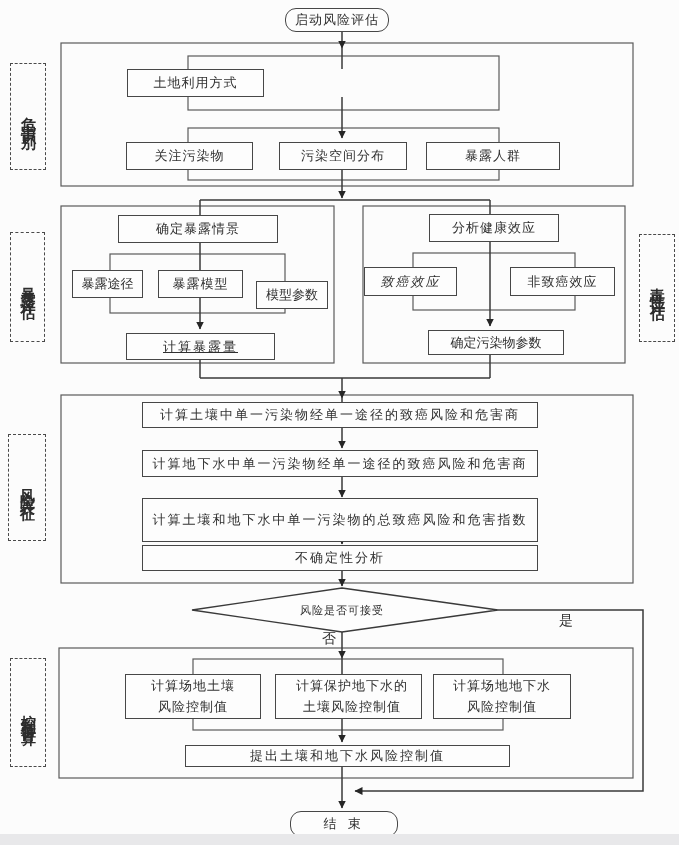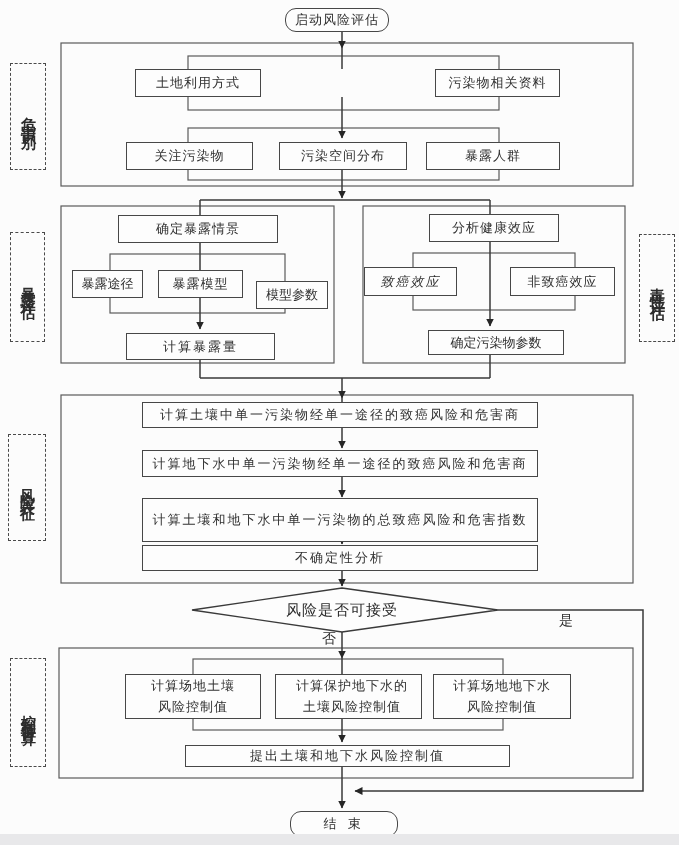--- a/index.html
+++ b/index.html
@@ -24,21 +24,21 @@
     border:1.6px dashed #4a4a4a;background:transparent;
     display:flex;align-items:center;justify-content:center;
     writing-mode:vertical-rl;text-orientation:upright;
     font-size:15px;font-weight:600;letter-spacing:6px;color:#2c2c2c;
   }
   .floatlabel{
     position:absolute;z-index:3;font-size:14px;color:#2c2c2c;
     display:flex;align-items:center;justify-content:center;background:transparent;
   }
   .diamond-text{
-    position:absolute;z-index:3;font-size:15px;letter-spacing:1px;color:#2c2c2c;
+    position:absolute;z-index:3;font-size:11px;letter-spacing:1px;color:#2c2c2c;
     display:flex;align-items:center;justify-content:center;background:transparent;
   }
   .footer-strip{position:absolute;left:0;top:834px;width:679px;height:11px;z-index:4;}
 </style>
 </head>
 <body style="background: rgb(252, 252, 252);">
 
 <div id="stage">
 
   <svg class="connectors" width="679" height="845" viewBox="0 0 679 845">
@@ -88,32 +88,31 @@
       <path d="M498 610 H643 V791 H355" marker-end="url(#ah)"></path>
     </g>
 
     <polygon points="342,588 498,610 342,632 192,610" fill="#fdfdfd" stroke="#3a3a3a" stroke-width="1.4"></polygon>
   </svg>
 
   <div class="node rounded" style="left:285px;top:8px;width:104px;height:24px;">启动风险评估</div>
   <div class="node rounded" style="left:290px;top:811px;width:108px;height:26px;letter-spacing:4px;">结 束</div>
 
   <div class="slabel" style="left:10px;top:63px;width:36px;height:107px;">危害识别</div>
-  <div class="node" style="left:127px;top:69px;width:126px;height:28px;margin-left:8px;">土地利用方式</div>
-  <div class="node" style="left:435px;top:69px;width:125px;height:28px;">污染物相关资料</div>
+  <div class="node" style="left:127px;top:69px;width:137px;height:28px;">土地利用方式</div>
   <div class="node" style="left:126px;top:142px;width:127px;height:28px;">关注污染物</div>
   <div class="node" style="left:279px;top:142px;width:128px;height:28px;">污染空间分布</div>
   <div class="node" style="left:426px;top:142px;width:134px;height:28px;">暴露人群</div>
 
   <div class="slabel" style="left:10px;top:232px;width:35px;height:110px;">暴露评估</div>
   <div class="node" style="left:118px;top:215px;width:160px;height:28px;">确定暴露情景</div>
   <div class="node" style="left:72px;top:270px;width:71px;height:28px;letter-spacing:0;">暴露途径</div>
   <div class="node" style="left:158px;top:270px;width:85px;height:28px;">暴露模型</div>
   <div class="node" style="left:256px;top:281px;width:72px;height:28px;letter-spacing:0;">模型参数</div>
-  <div class="node" style="left:126px;top:333px;width:149px;height:27px;letter-spacing:2px;">计算暴露量</div>
+  <div class="node" style="left:126px;top:333px;width:149px;height:27px;letter-spacing:2px;text-decoration:underline;">计算暴露量</div>
 
   <div class="slabel" style="left:639px;top:234px;width:36px;height:108px;">毒性评估</div>
   <div class="node" style="left:429px;top:214px;width:130px;height:28px;">分析健康效应</div>
   <div class="node" style="left:364px;top:267px;width:93px;height:29px;letter-spacing:2px;font-style:italic;">致癌效应</div>
   <div class="node" style="left:510px;top:267px;width:105px;height:29px;">非致癌效应</div>
   <div class="node" style="left:428px;top:330px;width:136px;height:25px;letter-spacing:0;">确定污染物参数</div>
 
   <div class="slabel" style="left:8px;top:434px;width:38px;height:107px;">风险表征</div>
   <div class="node" style="left:142px;top:402px;width:396px;height:26px;letter-spacing:2px;">计算土壤中单一污染物经单一途径的致癌风险和危害商</div>
   <div class="node" style="left:142px;top:450px;width:396px;height:27px;letter-spacing:2px;">计算地下水中单一污染物经单一途径的致癌风险和危害商</div>

